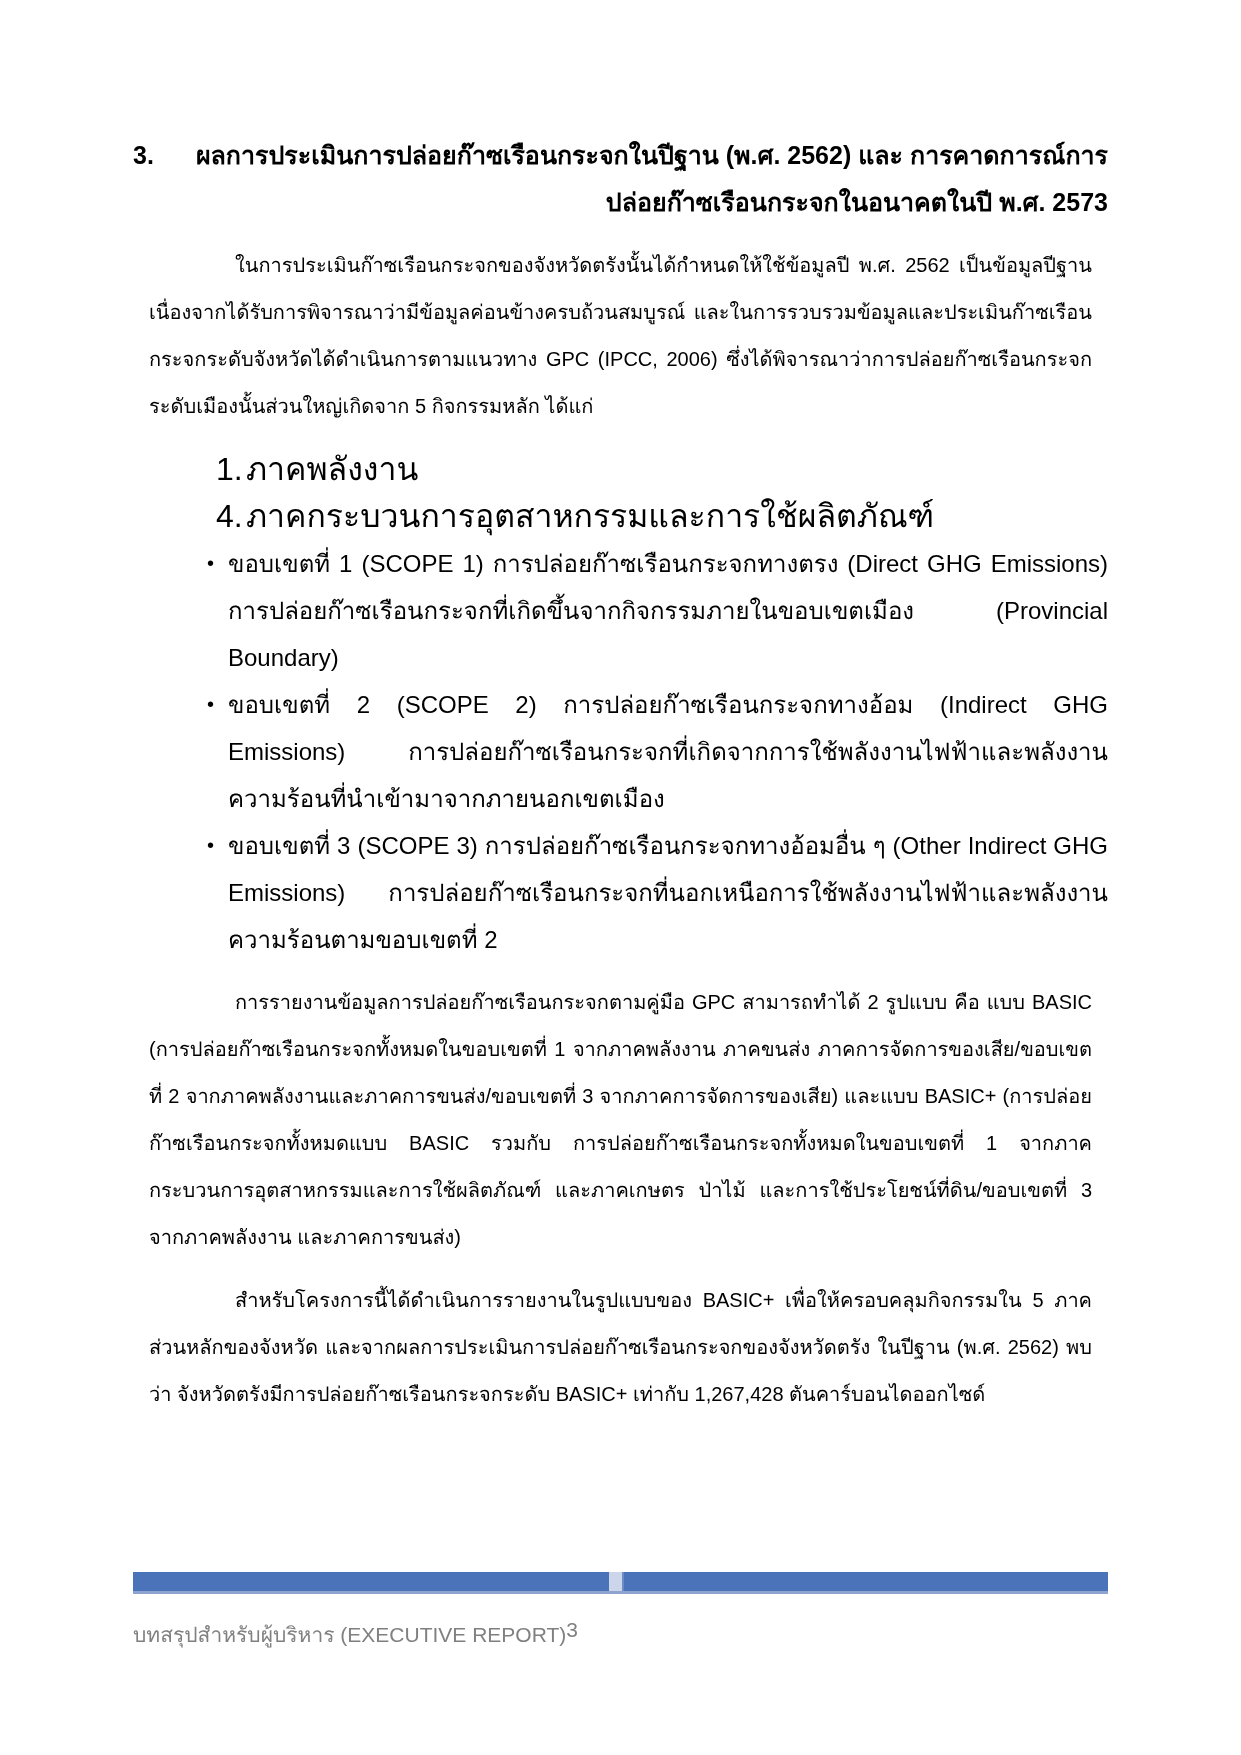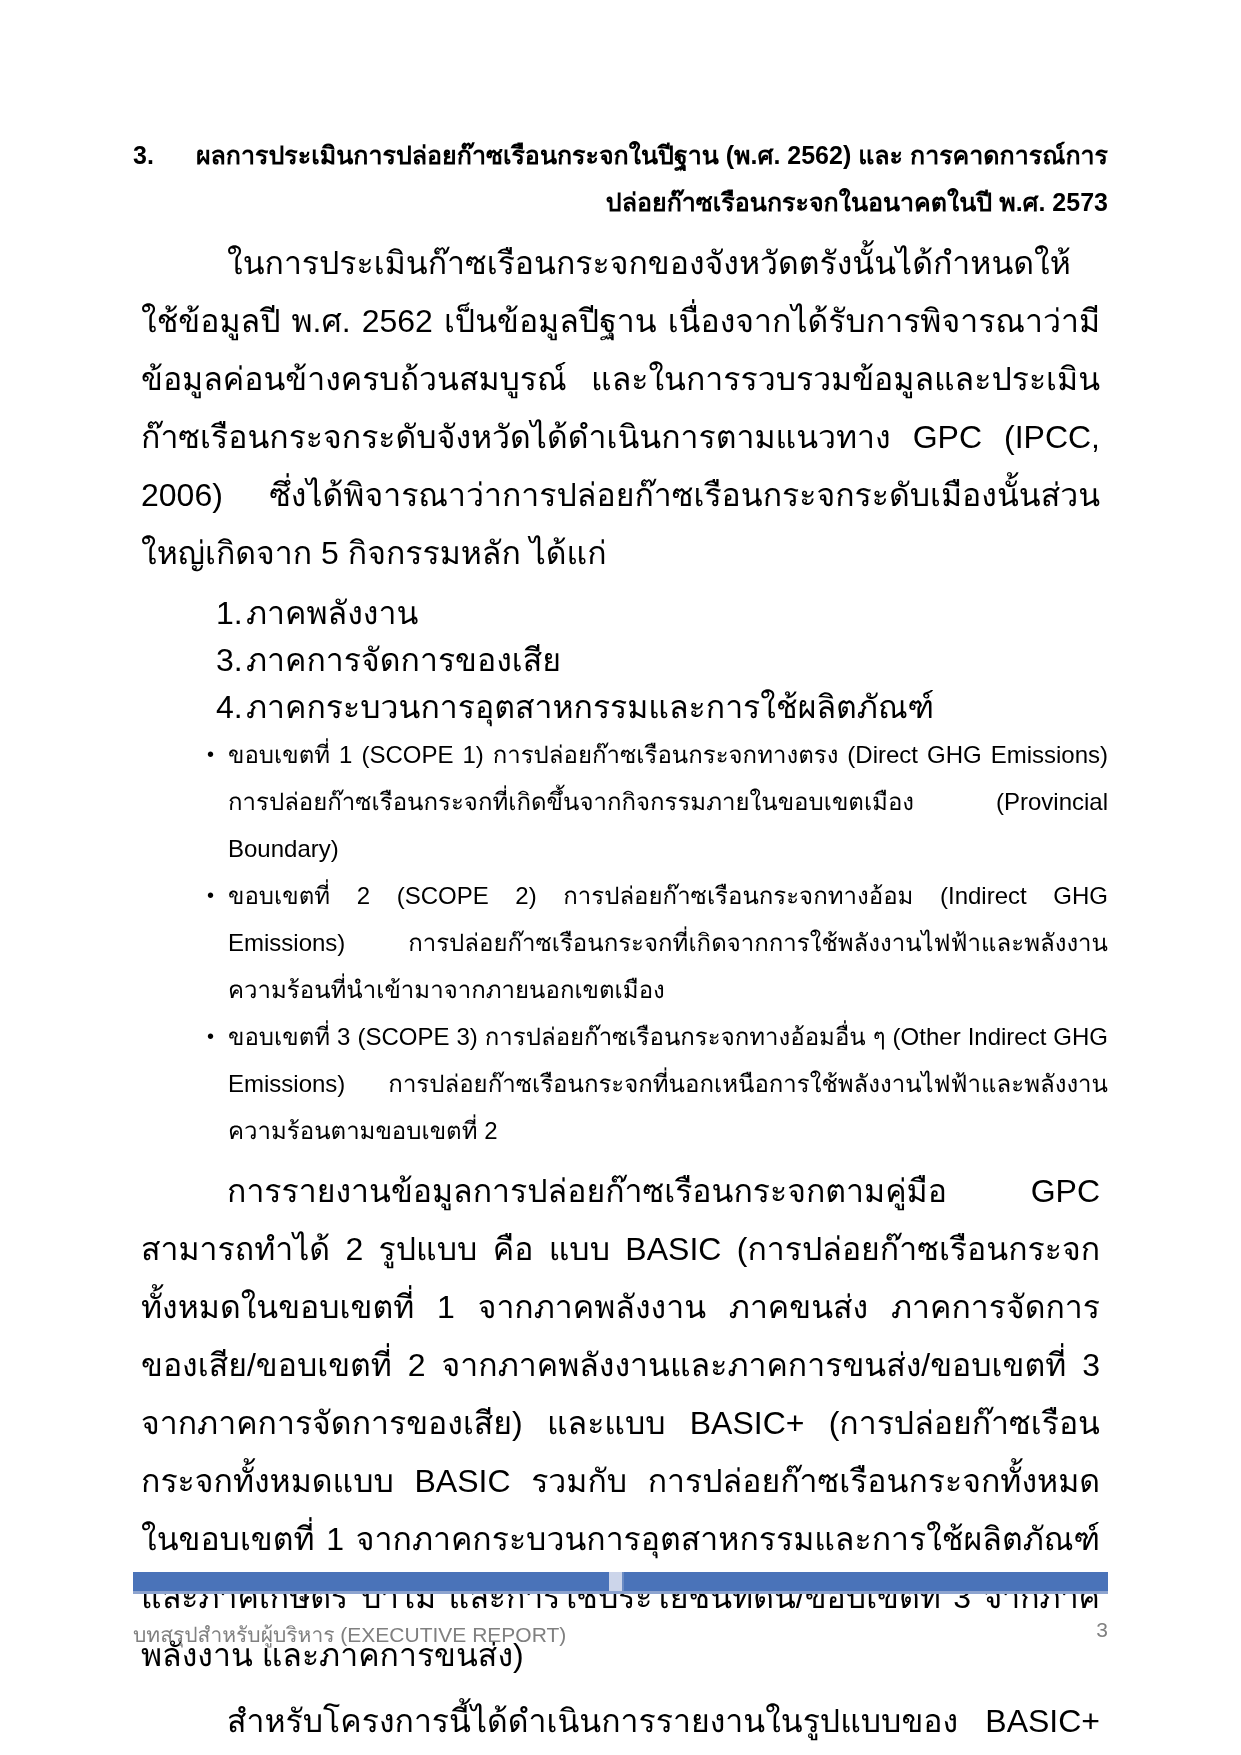--- a/index.html
+++ b/index.html
@@ -31,23 +31,23 @@
   }
   .h-num {
     flex: 0 0 50px;
   }
   .h-text {
     flex: 1 1 auto;
     text-align: right;
   }
   
   .para {
-    margin: 8px;
-    font-size: 32px;
-    line-height: 58px;
+    margin: 16px;
+    font-size: 20px;
+    line-height: 47px;
     text-align: justify;
   }
   .para.indent {
     text-indent: 86px;
   }
   
   .num-list {
     margin: 0;
     padding: 0;
     list-style: none;
@@ -105,42 +105,40 @@
     width: 2px;
     height: 100%;
     background: #6b8cc4;
   }
   .footer-text {
     position: absolute;
     left: 133px;
     top: 1618px;
     width: 975px;
     display: flex;
-    justify-content: space-between;
     font-size: 21px;
     color: #808080;
   }
 </style>
 </head>
 <body>
 
 <div class="page">
 
   <div class="content">
 
     <div class="heading">
       <span class="h-num">3.</span>
       <span class="h-text">ผลการประเมินการปล่อยก๊าซเรือนกระจกในปีฐาน (พ.ศ. 2562) และ การคาดการณ์การปล่อยก๊าซเรือนกระจกในอนาคตในปี พ.ศ. 2573</span>
     </div>
 
     <p class="para indent">ในการประเมินก๊าซเรือนกระจกของจังหวัดตรังนั้นได้กำหนดให้ใช้ข้อมูลปี พ.ศ. 2562 เป็นข้อมูลปีฐาน เนื่องจากได้รับการพิจารณาว่ามีข้อมูลค่อนข้างครบถ้วนสมบูรณ์ และในการรวบรวมข้อมูลและประเมินก๊าซเรือนกระจกระดับจังหวัดได้ดำเนินการตามแนวทาง GPC (IPCC, 2006) ซึ่งได้พิจารณาว่าการปล่อยก๊าซเรือนกระจกระดับเมืองนั้นส่วนใหญ่เกิดจาก 5 กิจกรรมหลัก ได้แก่</p>
 
     <ol class="num-list">
       <li><span class="li-num">1.</span><span>ภาคพลังงาน</span></li>
-      <li><span class="li-num">3.</span><span>ภาคการจัดการของเสีย</span></li>
       <li><span class="li-num">4.</span><span>ภาคกระบวนการอุตสาหกรรมและการใช้ผลิตภัณฑ์</span></li>
     </ol>
 
 
     <ul class="bullet-list">
       <li><span class="bullet-glyph">•</span><span>ขอบเขตที่ 1 (SCOPE 1) การปล่อยก๊าซเรือนกระจกทางตรง (Direct GHG Emissions) การปล่อยก๊าซเรือนกระจกที่เกิดขึ้นจากกิจกรรมภายในขอบเขตเมือง (Provincial Boundary)</span></li>
       <li><span class="bullet-glyph">•</span><span>ขอบเขตที่ 2 (SCOPE 2) การปล่อยก๊าซเรือนกระจกทางอ้อม (Indirect GHG Emissions) การปล่อยก๊าซเรือนกระจกที่เกิดจากการใช้พลังงานไฟฟ้าและพลังงานความร้อนที่นำเข้ามาจากภายนอกเขตเมือง</span></li>
       <li><span class="bullet-glyph">•</span><span>ขอบเขตที่ 3 (SCOPE 3) การปล่อยก๊าซเรือนกระจกทางอ้อมอื่น ๆ (Other Indirect GHG Emissions) การปล่อยก๊าซเรือนกระจกที่นอกเหนือการใช้พลังงานไฟฟ้าและพลังงานความร้อนตามขอบเขตที่ 2</span></li>
     </ul>
 

